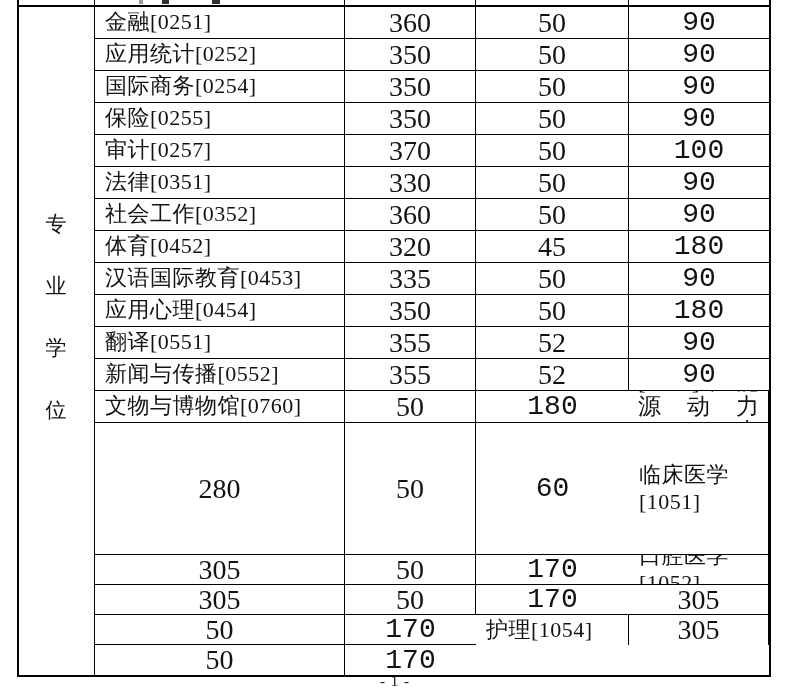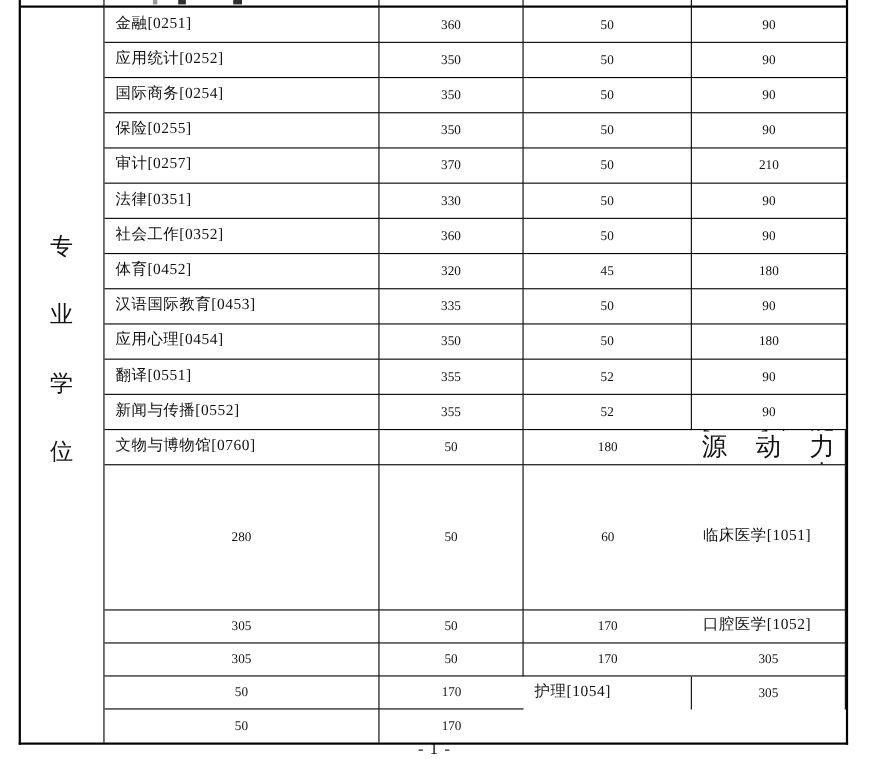--- a/index.html
+++ b/index.html
@@ -25,54 +25,54 @@
     border-top: none;
     background: #fff;
   }
   .cell {
     border-right: 1px solid #000;
     border-bottom: 1px solid #000;
     display: flex;
     align-items: center;
     overflow: hidden;
   }
-  .last-col { border-right: none; }
+  .last-col { border-right: none; font-family: Liberation Mono, monospace; }
   .last-row { border-bottom: none; }
   .prow { border-bottom: 2px solid #000; position: relative; }
   .frag { position: absolute; top: 0; height: 4px; background: #2f2f2f; }
   .frag.f1 { left: 44px; width: 4px; background: #9a9a9a; }
   .frag.f2 { left: 67px; width: 7px; }
   .frag.f3 { left: 117px; width: 8px; }
   .cat-cell {
     grid-column: 1;
     grid-row: 2 / span 18;
     border-bottom: none;
     flex-direction: column;
     justify-content: center;
     gap: 34px;
     padding-bottom: 48px;
     font-size: 21px;
     letter-spacing: 1px;
   }
   .name-cell {
     padding: 0 8px 0 10px;
-    font-size: 14px;
+    font-size: 22px;
     letter-spacing: 0.5px;
     line-height: 1.2;
   }
   .name-cell.tall {
     font-size: 23px;
     letter-spacing: 0;
     line-height: 25px;
     padding: 4px 9px;
     text-align: justify;
   }
   .score-cell {
     justify-content: center;
-    font-size: 12px;
+    font-size: 28px;
   }
   .page-num {
     position: absolute;
     left: 0; top: 673px; width: 790px;
     text-align: center;
     font-size: 15px;
     letter-spacing: 1px;
   }
 </style>
 </head>
@@ -114,21 +114,21 @@
     <div class="cell score-cell last-col">90</div>
 
     <div class="cell name-cell">保险[0255]</div>
     <div class="cell score-cell">350</div>
     <div class="cell score-cell">50</div>
     <div class="cell score-cell last-col">90</div>
 
     <div class="cell name-cell">审计[0257]</div>
     <div class="cell score-cell">370</div>
     <div class="cell score-cell">50</div>
-    <div class="cell score-cell last-col">210</div>
+    <div class="cell score-cell last-col">100</div>
 
     <div class="cell name-cell">法律[0351]</div>
     <div class="cell score-cell">330</div>
     <div class="cell score-cell">50</div>
     <div class="cell score-cell last-col">90</div>
 
     <div class="cell name-cell">社会工作[0352]</div>
     <div class="cell score-cell">360</div>
     <div class="cell score-cell">50</div>
     <div class="cell score-cell last-col">90</div>

